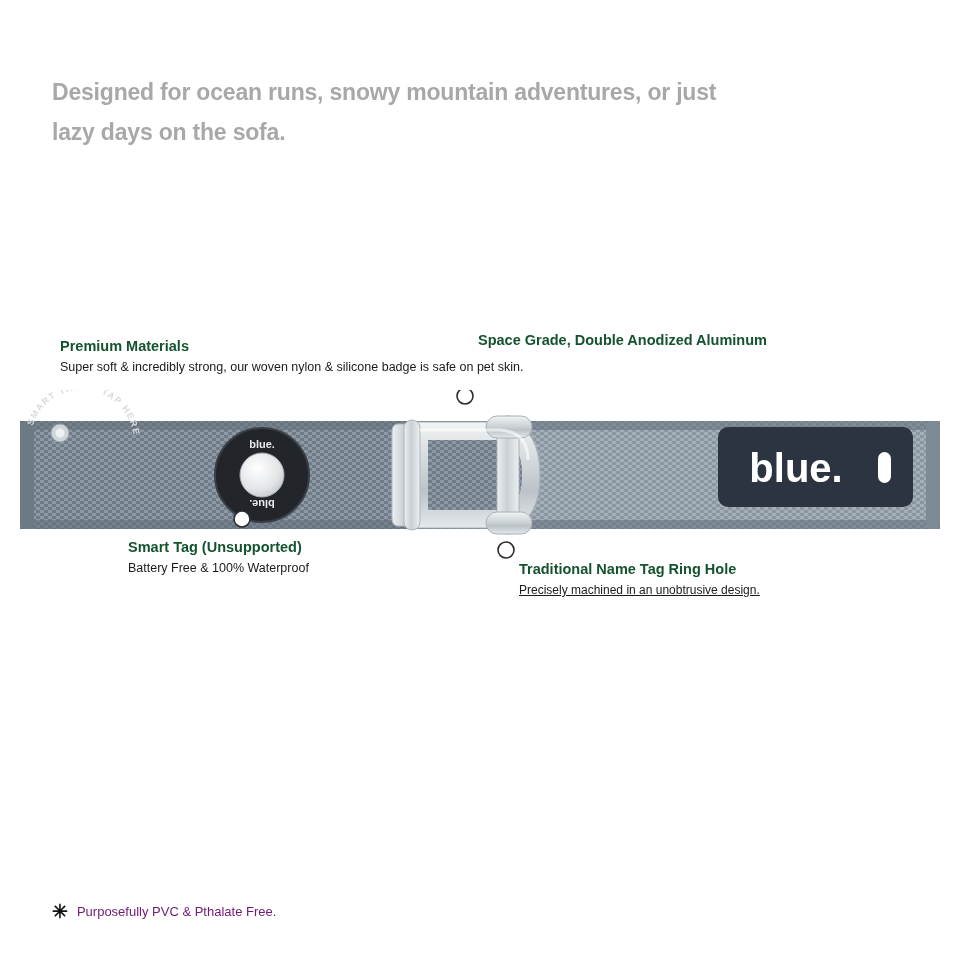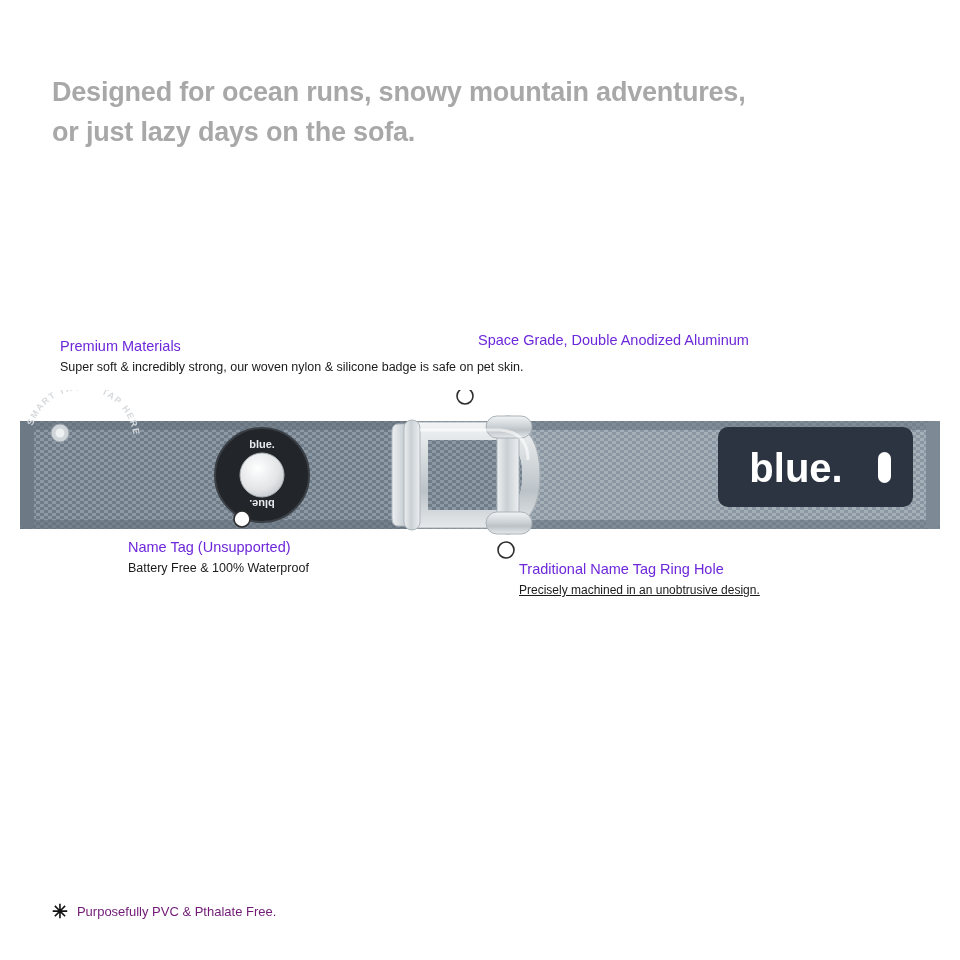--- a/index.html
+++ b/index.html
@@ -17,42 +17,42 @@
   }
 
   
   .headline {
     position: absolute;
     left: 52px;
     top: 72px;
     width: 700px;
   }
   .headline-muted {
-    font-size: 27px;
+    font-size: 23px;
     line-height: 40px;
     font-weight: bold;
     color: #a8a8a8;
     letter-spacing: -0.2px;
     margin: 0;
   }
   .headline-strong {
     font-size: 27px;
     line-height: 40px;
     font-weight: bold;
     color: #111111;
     letter-spacing: -0.2px;
     margin: 14px 0 0 0;
   }
 
   
   .callout { position: absolute; }
   .callout-title {
     font-size: 14.5px;
-    font-weight: normal;
-    color: #6d28d9;
+    font-weight: bold;
+    color: #14532d;
     margin: 0 0 5px 0;
     white-space: nowrap;
   }
   .callout-body {
     font-size: 12.5px;
     line-height: 17px;
     color: #1a1a1a;
     margin: 0;
   }
 
@@ -227,21 +227,21 @@
 <div class="callout" id="callout-premium">
   <p class="callout-title">Premium Materials</p>
   <p class="callout-body">Super soft &amp; incredibly strong, our woven nylon &amp; silicone badge is safe on pet skin.</p>
 </div>
 
 <div class="callout" id="callout-aluminum">
   <p class="callout-title">Space Grade, Double Anodized Aluminum</p>
 </div>
 
 <div class="callout" id="callout-smarttag">
-  <p class="callout-title">Name Tag  (Unsupported)</p>
+  <p class="callout-title">Smart Tag  (Unsupported)</p>
   <p class="callout-body">Battery Free &amp; 100% Waterproof</p>
 </div>
 
 <div class="callout" id="callout-ringhole">
   <p class="callout-title">Traditional Name Tag Ring Hole</p>
   <p class="callout-body">Precisely machined in an unobtrusive design.</p>
 </div>
 
 <div class="footnote">
   <span class="footnote-mark">✳</span>

